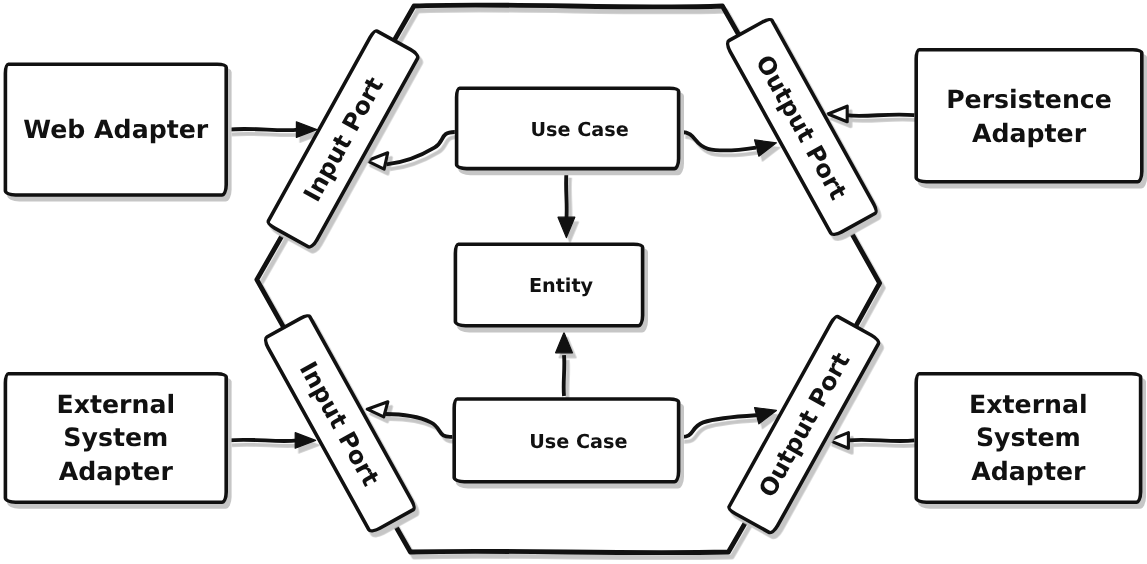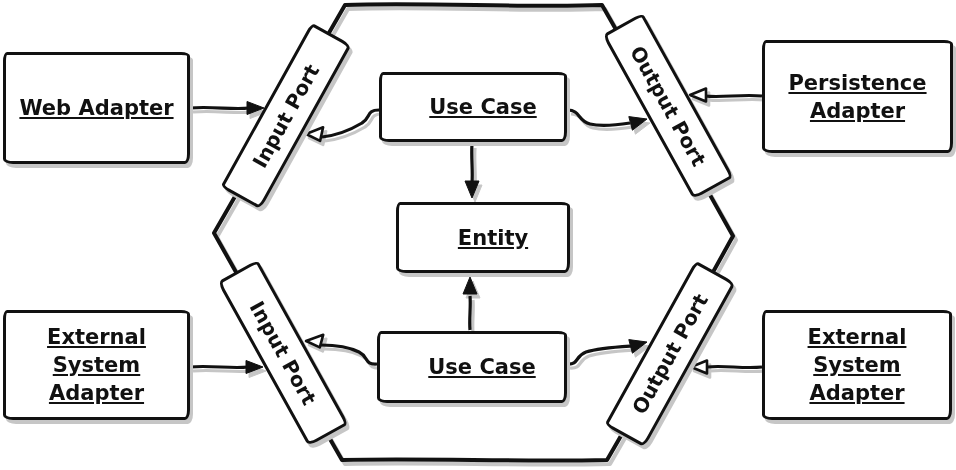--- a/index.html
+++ b/index.html
@@ -11,24 +11,23 @@
     position:absolute; left:0; top:0; z-index:1;
     filter: drop-shadow(3px 4px 0px #c6c6c6);
   }
   .box {
     position:absolute; z-index:2; box-sizing:border-box;
     background:#ffffff; border:3.5px solid #111111;
     border-radius:4px 9px 5px 10px / 9px 4px 10px 5px;
     display:flex; flex-direction:column; align-items:center; justify-content:center;
     text-align:center; font-weight:bold; color:#111111;
     box-shadow:3px 4px 0 #c6c6c6;
-    text-decoration:underline;
   }
   .adapter { font-size:21px; line-height:28px; }
-  .core    { font-size:21px;padding-left:20px; }
+  .core    { font-size:16px;padding-left:20px; }
   .line    { display:block; }
   .port-wrap {
     position:absolute; z-index:2;
     filter: drop-shadow(3px 4px 0px #c6c6c6);
   }
   .port {
     position:absolute; left:0; top:0; right:0; bottom:0; box-sizing:border-box;
     background:#ffffff; border:3.5px solid #111111;
     border-radius:4px 9px 5px 10px / 9px 4px 10px 5px;
     display:flex; align-items:center; justify-content:center;
@@ -144,21 +143,21 @@
   <div class="port-wrap" style="left:576px; top:331px; width:188px; height:46px;">
     <div class="port rot-n61">
       <span>Output Port</span>
     </div>
   </div>
 
   <div class="box core" style="left:379px; top:72px; width:188px; height:70px;">
     <span>Use Case</span>
   </div>
 
-  <div class="box core" style="left:396px; top:202px; width:174px; height:71px;">
+  <div class="box core" style="left:378px; top:202px; width:159px; height:71px;">
     <span>Entity</span>
   </div>
 
   <div class="box core" style="left:377px; top:331px; width:190px; height:72px;">
     <span>Use Case</span>
   </div>
 
 </div>
 
 </body></html>

